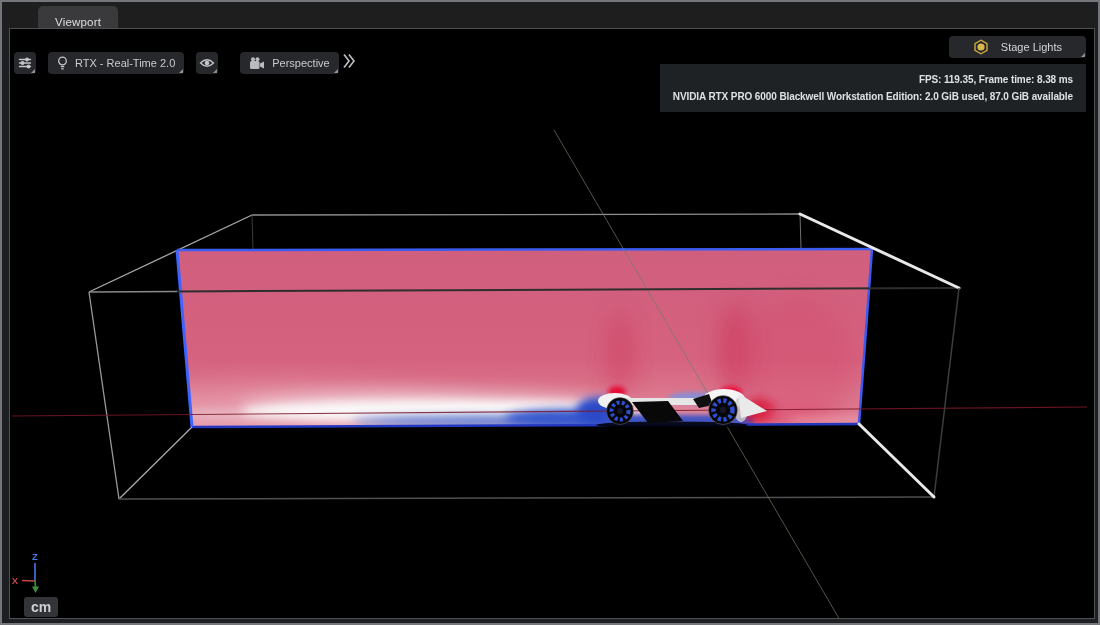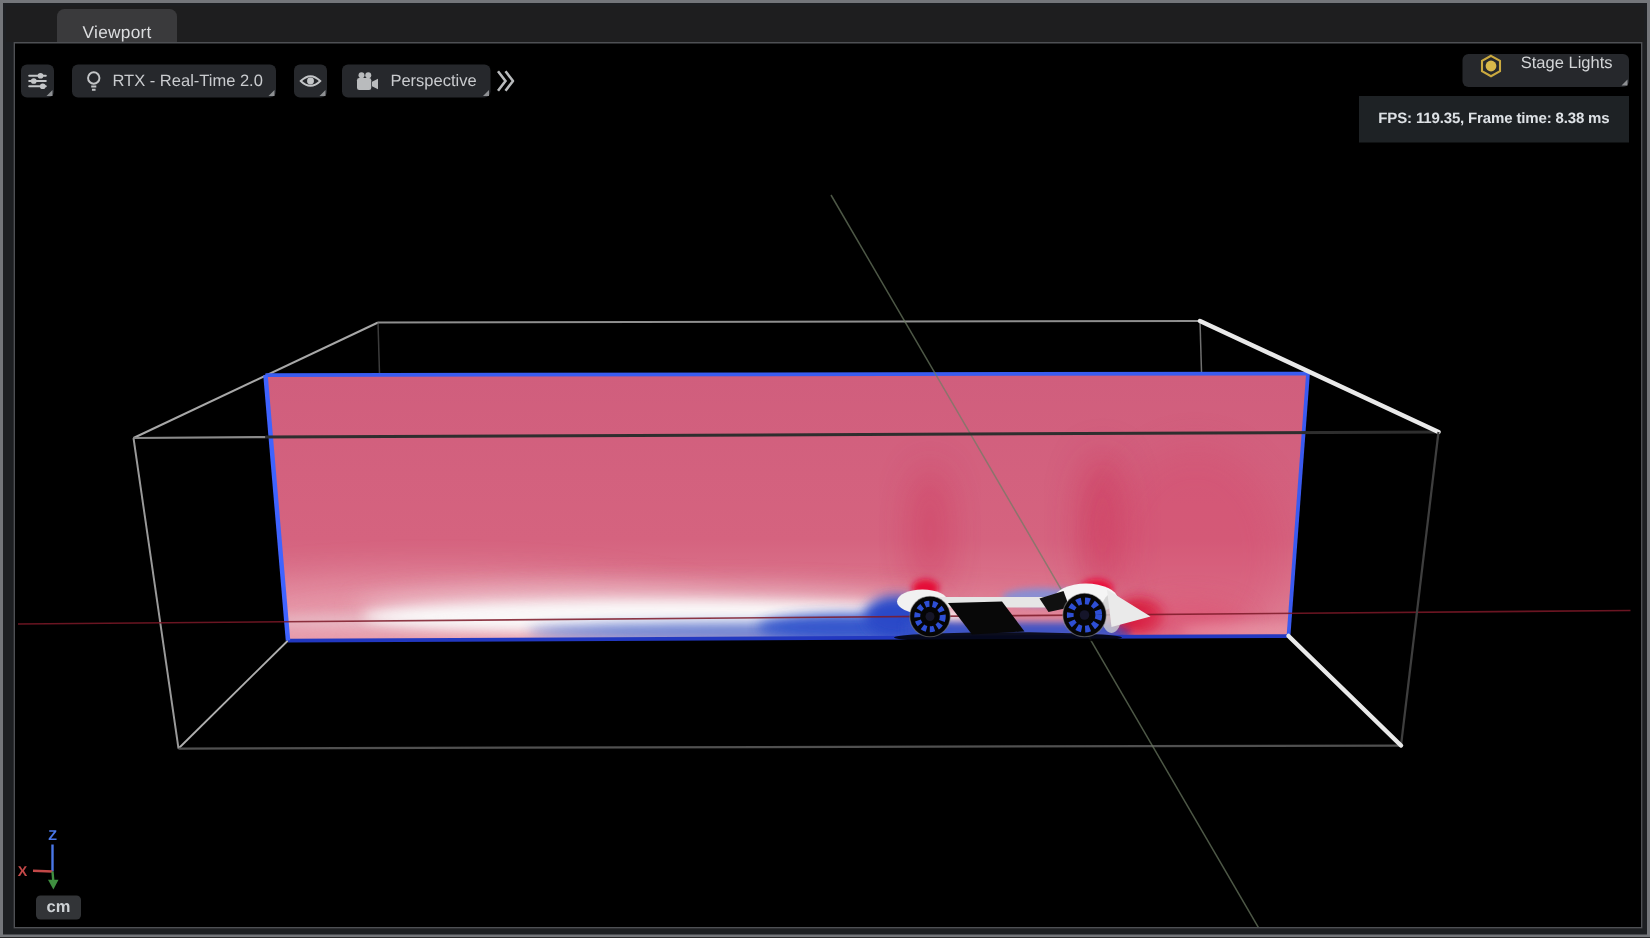--- a/index.html
+++ b/index.html
@@ -26,53 +26,53 @@
   
   .viewport{
     position:absolute;left:7px;top:26px;width:1086px;height:591px;
     box-sizing:border-box;background:#000;border:1px solid #4e5054;
     overflow:hidden;
   }
   svg.scene{position:absolute;left:-8px;top:-27px;width:1100px;height:625px;display:block;}
   
   .toolbar{
     position:absolute;left:4px;top:5px;height:40px;
-    display:flex;align-items:center;
+    display:flex;align-items:flex-end;
   }
   .vp-btn{
     position:relative;height:22px;box-sizing:border-box;background:#26282c;
     border-radius:4px;display:flex;align-items:center;gap:7px;
     padding:0 9px;color:#c9cbce;font-size:11px;cursor:pointer;
   }
   .vp-btn.icon-only{width:22px;justify-content:center;padding:0;}
   .notch{
     position:absolute;right:1px;bottom:1px;width:0;height:0;
     border-left:4px solid transparent;border-bottom:4px solid #8e9093;
   }
-  .gap12{margin-left:12px;} .gap10{margin-left:10px;} .gap2{margin-left:2px;}
+  .gap12{margin-left:12px;} .gap10{margin-left:22px;} .gap2{margin-left:2px;}
   .chev-btn{
     height:26px;width:16px;display:flex;align-items:center;justify-content:center;
     cursor:pointer;background:transparent;
   }
   .stage-lights{
     position:absolute;right:8px;top:7px;height:22px;box-sizing:border-box;
-    background:#26282c;border-radius:4px;display:flex;align-items:flex-start;
-    gap:12px;padding:0 11px;color:#d3d5d7;font-size:11px;cursor:pointer;
+    background:#26282c;border-radius:4px;display:flex;align-items:center;
+    gap:12px;padding:0 24px;color:#d3d5d7;font-size:11px;cursor:pointer;
   }
   
   .stats{
     position:absolute;right:8px;top:35px;background:rgba(31,35,39,.96);
     border-radius:0;padding:7px 13px;text-align:right;white-space:nowrap;
     color:#dde1e5;font-size:10px;font-weight:700;line-height:17px;
     letter-spacing:-0.1px;
   }
   
   .cm-badge{
     position:absolute;left:14px;top:568px;background:#323437;
-    border-radius:3px;padding:2px 7px;font-size:11px;font-weight:700;
+    border-radius:3px;padding:2px 7px;font-size:14px;font-weight:700;
     color:#cdd1d4;
   }
 </style>
 </head>
 <body>
 
 <div class="frame">
 
   <div class="tab-bar">
     <div class="tab">
@@ -254,18 +254,19 @@
       <svg width="16" height="16" viewBox="0 0 16 16">
         <polygon points="8,1.2 14,4.6 14,11.4 8,14.8 2,11.4 2,4.6" fill="none" stroke="#caa93f" stroke-width="1.4"></polygon>
         <circle cx="8" cy="8" r="3.6" fill="#d8b84a"></circle>
       </svg>
       <span>Stage Lights</span>
       <span class="notch"></span>
     </div>
 
     <div class="stats">
       <div>FPS: 119.35, Frame time: 8.38 ms</div>
+      <div>NVIDIA RTX PRO 6000 Blackwell Workstation Edition: 2.0 GiB used, 87.0 GiB available</div>
     </div>
 
     <div class="cm-badge">cm</div>
 
   </div>
 </div>
 
 </body></html>

